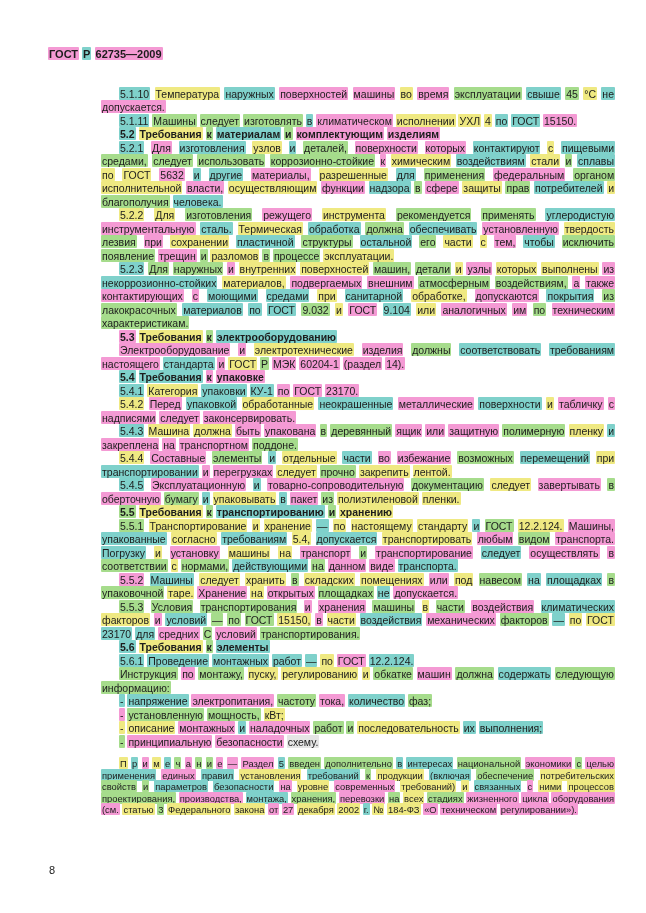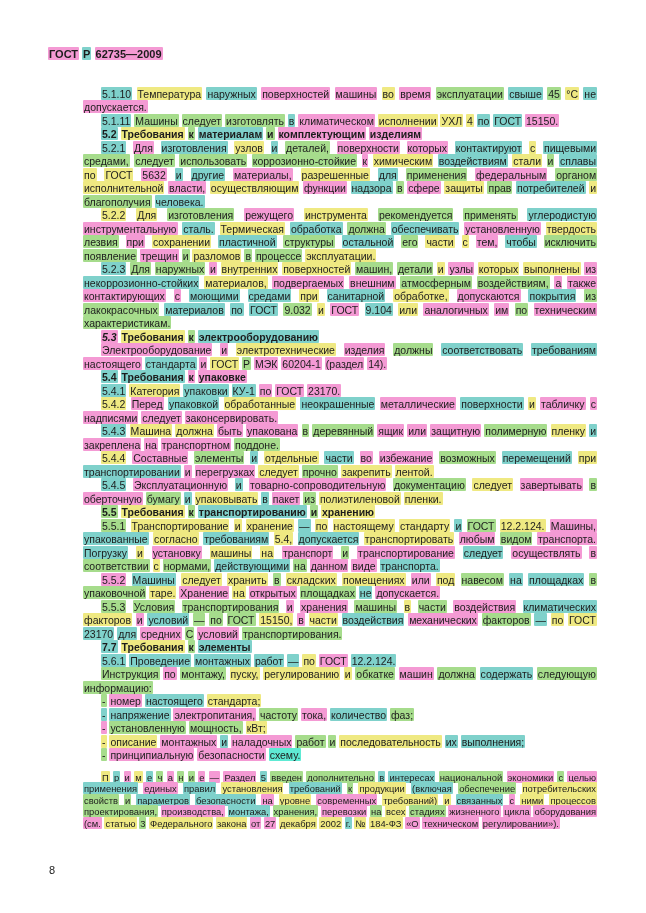--- a/index.html
+++ b/index.html
@@ -16,21 +16,21 @@
   .doc-header {
     position: absolute;
     left: 48px;
     top: 47px;
     font-size: 11px;
     font-weight: bold;
     white-space: nowrap;
   }
   .doc-body {
     position: absolute;
-    left: 83px;
+    left: 101px;
     top: 87px;
     width: 514px;
     font-size: 10.5px;
     line-height: 13.5px;
     text-align: justify;
   }
   .para { text-indent: 18px; }
   .para.heading { font-weight: bold; }
   .para.note {
     font-size: 9.4px;
@@ -54,37 +54,36 @@
 <div class="page">
   <div class="doc-header"><span class="w" style="background-color: rgb(244, 154, 212);">ГОСТ</span> <span class="w" style="background-color: rgb(127, 209, 203);">Р</span> <span class="w" style="background-color: rgb(244, 154, 212);">62735—2009</span> </div>
 
   <div class="doc-body">
       <div class="para body"><span class="w" style="background-color: rgb(127, 209, 203);">5.1.10</span> <span class="w" style="background-color: rgb(239, 233, 130);">Температура</span> <span class="w" style="background-color: rgb(127, 209, 203);">наружных</span> <span class="w" style="background-color: rgb(244, 154, 212);">поверхностей</span> <span class="w" style="background-color: rgb(244, 154, 212);">машины</span> <span class="w" style="background-color: rgb(239, 233, 130);">во</span> <span class="w" style="background-color: rgb(244, 154, 212);">время</span> <span class="w" style="background-color: rgb(166, 220, 140);">эксплуатации</span> <span class="w" style="background-color: rgb(127, 209, 203);">свыше</span> <span class="w" style="background-color: rgb(166, 220, 140);">45</span> <span class="w" style="background-color: rgb(239, 233, 130);">°С</span> <span class="w" style="background-color: rgb(127, 209, 203);">не</span> <span class="w" style="background-color: rgb(244, 154, 212);">допускается.</span> </div>
       <div class="para body"><span class="w" style="background-color: rgb(127, 209, 203);">5.1.11</span> <span class="w" style="background-color: rgb(166, 220, 140);">Машины</span> <span class="w" style="background-color: rgb(166, 220, 140);">следует</span> <span class="w" style="background-color: rgb(166, 220, 140);">изготовлять</span> <span class="w" style="background-color: rgb(127, 209, 203);">в</span> <span class="w" style="background-color: rgb(244, 154, 212);">климатическом</span> <span class="w" style="background-color: rgb(239, 233, 130);">исполнении</span> <span class="w" style="background-color: rgb(239, 233, 130);">УХЛ</span> <span class="w" style="background-color: rgb(239, 233, 130);">4</span> <span class="w" style="background-color: rgb(127, 209, 203);">по</span> <span class="w" style="background-color: rgb(127, 209, 203);">ГОСТ</span> <span class="w" style="background-color: rgb(244, 154, 212);">15150.</span> </div>
       <div class="para heading"><span class="w" style="background-color: rgb(127, 209, 203);">5.2</span> <span class="w" style="background-color: rgb(239, 233, 130);">Требования</span> <span class="w" style="background-color: rgb(166, 220, 140);">к</span> <span class="w" style="background-color: rgb(127, 209, 203);">материалам</span> <span class="w" style="background-color: rgb(166, 220, 140);">и</span> <span class="w" style="background-color: rgb(244, 154, 212);">комплектующим</span> <span class="w" style="background-color: rgb(244, 154, 212);">изделиям</span> </div>
       <div class="para body"><span class="w" style="background-color: rgb(127, 209, 203);">5.2.1</span> <span class="w" style="background-color: rgb(244, 154, 212);">Для</span> <span class="w" style="background-color: rgb(127, 209, 203);">изготовления</span> <span class="w" style="background-color: rgb(239, 233, 130);">узлов</span> <span class="w" style="background-color: rgb(127, 209, 203);">и</span> <span class="w" style="background-color: rgb(166, 220, 140);">деталей,</span> <span class="w" style="background-color: rgb(244, 154, 212);">поверхности</span> <span class="w" style="background-color: rgb(244, 154, 212);">которых</span> <span class="w" style="background-color: rgb(127, 209, 203);">контактируют</span> <span class="w" style="background-color: rgb(239, 233, 130);">с</span> <span class="w" style="background-color: rgb(127, 209, 203);">пищевыми</span> <span class="w" style="background-color: rgb(166, 220, 140);">средами,</span> <span class="w" style="background-color: rgb(166, 220, 140);">следует</span> <span class="w" style="background-color: rgb(166, 220, 140);">использовать</span> <span class="w" style="background-color: rgb(166, 220, 140);">коррозионно-стойкие</span> <span class="w" style="background-color: rgb(244, 154, 212);">к</span> <span class="w" style="background-color: rgb(239, 233, 130);">химическим</span> <span class="w" style="background-color: rgb(127, 209, 203);">воздействиям</span> <span class="w" style="background-color: rgb(239, 233, 130);">стали</span> <span class="w" style="background-color: rgb(166, 220, 140);">и</span> <span class="w" style="background-color: rgb(127, 209, 203);">сплавы</span> <span class="w" style="background-color: rgb(239, 233, 130);">по</span> <span class="w" style="background-color: rgb(239, 233, 130);">ГОСТ</span> <span class="w" style="background-color: rgb(244, 154, 212);">5632</span> <span class="w" style="background-color: rgb(127, 209, 203);">и</span> <span class="w" style="background-color: rgb(127, 209, 203);">другие</span> <span class="w" style="background-color: rgb(244, 154, 212);">материалы,</span> <span class="w" style="background-color: rgb(239, 233, 130);">разрешенные</span> <span class="w" style="background-color: rgb(127, 209, 203);">для</span> <span class="w" style="background-color: rgb(166, 220, 140);">применения</span> <span class="w" style="background-color: rgb(244, 154, 212);">федеральным</span> <span class="w" style="background-color: rgb(166, 220, 140);">органом</span> <span class="w" style="background-color: rgb(239, 233, 130);">исполнительной</span> <span class="w" style="background-color: rgb(244, 154, 212);">власти,</span> <span class="w" style="background-color: rgb(239, 233, 130);">осуществляющим</span> <span class="w" style="background-color: rgb(244, 154, 212);">функции</span> <span class="w" style="background-color: rgb(127, 209, 203);">надзора</span> <span class="w" style="background-color: rgb(166, 220, 140);">в</span> <span class="w" style="background-color: rgb(244, 154, 212);">сфере</span> <span class="w" style="background-color: rgb(239, 233, 130);">защиты</span> <span class="w" style="background-color: rgb(166, 220, 140);">прав</span> <span class="w" style="background-color: rgb(127, 209, 203);">потребителей</span> <span class="w" style="background-color: rgb(239, 233, 130);">и</span> <span class="w" style="background-color: rgb(166, 220, 140);">благополучия</span> <span class="w" style="background-color: rgb(127, 209, 203);">человека.</span> </div>
       <div class="para body"><span class="w" style="background-color: rgb(239, 233, 130);">5.2.2</span> <span class="w" style="background-color: rgb(239, 233, 130);">Для</span> <span class="w" style="background-color: rgb(166, 220, 140);">изготовления</span> <span class="w" style="background-color: rgb(244, 154, 212);">режущего</span> <span class="w" style="background-color: rgb(239, 233, 130);">инструмента</span> <span class="w" style="background-color: rgb(166, 220, 140);">рекомендуется</span> <span class="w" style="background-color: rgb(166, 220, 140);">применять</span> <span class="w" style="background-color: rgb(127, 209, 203);">углеродистую</span> <span class="w" style="background-color: rgb(244, 154, 212);">инструментальную</span> <span class="w" style="background-color: rgb(127, 209, 203);">сталь.</span> <span class="w" style="background-color: rgb(239, 233, 130);">Термическая</span> <span class="w" style="background-color: rgb(127, 209, 203);">обработка</span> <span class="w" style="background-color: rgb(166, 220, 140);">должна</span> <span class="w" style="background-color: rgb(127, 209, 203);">обеспечивать</span> <span class="w" style="background-color: rgb(244, 154, 212);">установленную</span> <span class="w" style="background-color: rgb(239, 233, 130);">твердость</span> <span class="w" style="background-color: rgb(166, 220, 140);">лезвия</span> <span class="w" style="background-color: rgb(244, 154, 212);">при</span> <span class="w" style="background-color: rgb(239, 233, 130);">сохранении</span> <span class="w" style="background-color: rgb(127, 209, 203);">пластичной</span> <span class="w" style="background-color: rgb(166, 220, 140);">структуры</span> <span class="w" style="background-color: rgb(127, 209, 203);">остальной</span> <span class="w" style="background-color: rgb(166, 220, 140);">его</span> <span class="w" style="background-color: rgb(239, 233, 130);">части</span> <span class="w" style="background-color: rgb(239, 233, 130);">с</span> <span class="w" style="background-color: rgb(244, 154, 212);">тем,</span> <span class="w" style="background-color: rgb(127, 209, 203);">чтобы</span> <span class="w" style="background-color: rgb(166, 220, 140);">исключить</span> <span class="w" style="background-color: rgb(166, 220, 140);">появление</span> <span class="w" style="background-color: rgb(244, 154, 212);">трещин</span> <span class="w" style="background-color: rgb(166, 220, 140);">и</span> <span class="w" style="background-color: rgb(239, 233, 130);">разломов</span> <span class="w" style="background-color: rgb(166, 220, 140);">в</span> <span class="w" style="background-color: rgb(166, 220, 140);">процессе</span> <span class="w" style="background-color: rgb(239, 233, 130);">эксплуатации.</span> </div>
       <div class="para body"><span class="w" style="background-color: rgb(127, 209, 203);">5.2.3</span> <span class="w" style="background-color: rgb(166, 220, 140);">Для</span> <span class="w" style="background-color: rgb(166, 220, 140);">наружных</span> <span class="w" style="background-color: rgb(244, 154, 212);">и</span> <span class="w" style="background-color: rgb(239, 233, 130);">внутренних</span> <span class="w" style="background-color: rgb(239, 233, 130);">поверхностей</span> <span class="w" style="background-color: rgb(166, 220, 140);">машин,</span> <span class="w" style="background-color: rgb(166, 220, 140);">детали</span> <span class="w" style="background-color: rgb(239, 233, 130);">и</span> <span class="w" style="background-color: rgb(244, 154, 212);">узлы</span> <span class="w" style="background-color: rgb(239, 233, 130);">которых</span> <span class="w" style="background-color: rgb(239, 233, 130);">выполнены</span> <span class="w" style="background-color: rgb(244, 154, 212);">из</span> <span class="w" style="background-color: rgb(127, 209, 203);">некоррозионно-стойких</span> <span class="w" style="background-color: rgb(239, 233, 130);">материалов,</span> <span class="w" style="background-color: rgb(244, 154, 212);">подвергаемых</span> <span class="w" style="background-color: rgb(244, 154, 212);">внешним</span> <span class="w" style="background-color: rgb(166, 220, 140);">атмосферным</span> <span class="w" style="background-color: rgb(166, 220, 140);">воздействиям,</span> <span class="w" style="background-color: rgb(244, 154, 212);">а</span> <span class="w" style="background-color: rgb(244, 154, 212);">также</span> <span class="w" style="background-color: rgb(244, 154, 212);">контактирующих</span> <span class="w" style="background-color: rgb(244, 154, 212);">с</span> <span class="w" style="background-color: rgb(127, 209, 203);">моющими</span> <span class="w" style="background-color: rgb(127, 209, 203);">средами</span> <span class="w" style="background-color: rgb(239, 233, 130);">при</span> <span class="w" style="background-color: rgb(127, 209, 203);">санитарной</span> <span class="w" style="background-color: rgb(239, 233, 130);">обработке,</span> <span class="w" style="background-color: rgb(244, 154, 212);">допускаются</span> <span class="w" style="background-color: rgb(127, 209, 203);">покрытия</span> <span class="w" style="background-color: rgb(166, 220, 140);">из</span> <span class="w" style="background-color: rgb(166, 220, 140);">лакокрасочных</span> <span class="w" style="background-color: rgb(127, 209, 203);">материалов</span> <span class="w" style="background-color: rgb(127, 209, 203);">по</span> <span class="w" style="background-color: rgb(127, 209, 203);">ГОСТ</span> <span class="w" style="background-color: rgb(166, 220, 140);">9.032</span> <span class="w" style="background-color: rgb(239, 233, 130);">и</span> <span class="w" style="background-color: rgb(244, 154, 212);">ГОСТ</span> <span class="w" style="background-color: rgb(127, 209, 203);">9.104</span> <span class="w" style="background-color: rgb(239, 233, 130);">или</span> <span class="w" style="background-color: rgb(244, 154, 212);">аналогичных</span> <span class="w" style="background-color: rgb(244, 154, 212);">им</span> <span class="w" style="background-color: rgb(166, 220, 140);">по</span> <span class="w" style="background-color: rgb(244, 154, 212);">техническим</span> <span class="w" style="background-color: rgb(166, 220, 140);">характеристикам.</span> </div>
-      <div class="para heading"><span class="w" style="background-color: rgb(244, 154, 212); font-style: italic;">5.3</span> <span class="w" style="background-color: rgb(239, 233, 130);">Требования</span> <span class="w" style="background-color: rgb(166, 220, 140);">к</span> <span class="w" style="background-color: rgb(127, 209, 203);">электрооборудованию</span> </div>
+      <div class="para heading"><span class="w" style="background-color: rgb(244, 154, 212);">5.3</span> <span class="w" style="background-color: rgb(239, 233, 130);">Требования</span> <span class="w" style="background-color: rgb(166, 220, 140);">к</span> <span class="w" style="background-color: rgb(127, 209, 203);">электрооборудованию</span> </div>
       <div class="para body"><span class="w" style="background-color: rgb(244, 154, 212);">Электрооборудование</span> <span class="w" style="background-color: rgb(244, 154, 212);">и</span> <span class="w" style="background-color: rgb(239, 233, 130);">электротехнические</span> <span class="w" style="background-color: rgb(244, 154, 212);">изделия</span> <span class="w" style="background-color: rgb(166, 220, 140);">должны</span> <span class="w" style="background-color: rgb(127, 209, 203);">соответствовать</span> <span class="w" style="background-color: rgb(127, 209, 203);">требованиям</span> <span class="w" style="background-color: rgb(244, 154, 212);">настоящего</span> <span class="w" style="background-color: rgb(127, 209, 203);">стандарта</span> <span class="w" style="background-color: rgb(244, 154, 212);">и</span> <span class="w" style="background-color: rgb(239, 233, 130);">ГОСТ</span> <span class="w" style="background-color: rgb(166, 220, 140);">Р</span> <span class="w" style="background-color: rgb(244, 154, 212);">МЭК</span> <span class="w" style="background-color: rgb(244, 154, 212);">60204-1</span> <span class="w" style="background-color: rgb(244, 154, 212);">(раздел</span> <span class="w" style="background-color: rgb(244, 154, 212);">14).</span> </div>
       <div class="para heading"><span class="w" style="background-color: rgb(127, 209, 203);">5.4</span> <span class="w" style="background-color: rgb(127, 209, 203);">Требования</span> <span class="w" style="background-color: rgb(244, 154, 212);">к</span> <span class="w" style="background-color: rgb(244, 154, 212);">упаковке</span> </div>
       <div class="para body"><span class="w" style="background-color: rgb(127, 209, 203);">5.4.1</span> <span class="w" style="background-color: rgb(239, 233, 130);">Категория</span> <span class="w" style="background-color: rgb(127, 209, 203);">упаковки</span> <span class="w" style="background-color: rgb(127, 209, 203);">КУ-1</span> <span class="w" style="background-color: rgb(244, 154, 212);">по</span> <span class="w" style="background-color: rgb(244, 154, 212);">ГОСТ</span> <span class="w" style="background-color: rgb(244, 154, 212);">23170.</span> </div>
       <div class="para body"><span class="w" style="background-color: rgb(239, 233, 130);">5.4.2</span> <span class="w" style="background-color: rgb(244, 154, 212);">Перед</span> <span class="w" style="background-color: rgb(127, 209, 203);">упаковкой</span> <span class="w" style="background-color: rgb(239, 233, 130);">обработанные</span> <span class="w" style="background-color: rgb(127, 209, 203);">неокрашенные</span> <span class="w" style="background-color: rgb(244, 154, 212);">металлические</span> <span class="w" style="background-color: rgb(127, 209, 203);">поверхности</span> <span class="w" style="background-color: rgb(239, 233, 130);">и</span> <span class="w" style="background-color: rgb(244, 154, 212);">табличку</span> <span class="w" style="background-color: rgb(244, 154, 212);">с</span> <span class="w" style="background-color: rgb(244, 154, 212);">надписями</span> <span class="w" style="background-color: rgb(244, 154, 212);">следует</span> <span class="w" style="background-color: rgb(244, 154, 212);">законсервировать.</span> </div>
       <div class="para body"><span class="w" style="background-color: rgb(127, 209, 203);">5.4.3</span> <span class="w" style="background-color: rgb(239, 233, 130);">Машина</span> <span class="w" style="background-color: rgb(239, 233, 130);">должна</span> <span class="w" style="background-color: rgb(244, 154, 212);">быть</span> <span class="w" style="background-color: rgb(244, 154, 212);">упакована</span> <span class="w" style="background-color: rgb(166, 220, 140);">в</span> <span class="w" style="background-color: rgb(166, 220, 140);">деревянный</span> <span class="w" style="background-color: rgb(244, 154, 212);">ящик</span> <span class="w" style="background-color: rgb(244, 154, 212);">или</span> <span class="w" style="background-color: rgb(244, 154, 212);">защитную</span> <span class="w" style="background-color: rgb(166, 220, 140);">полимерную</span> <span class="w" style="background-color: rgb(239, 233, 130);">пленку</span> <span class="w" style="background-color: rgb(127, 209, 203);">и</span> <span class="w" style="background-color: rgb(244, 154, 212);">закреплена</span> <span class="w" style="background-color: rgb(244, 154, 212);">на</span> <span class="w" style="background-color: rgb(244, 154, 212);">транспортном</span> <span class="w" style="background-color: rgb(166, 220, 140);">поддоне.</span> </div>
       <div class="para body"><span class="w" style="background-color: rgb(239, 233, 130);">5.4.4</span> <span class="w" style="background-color: rgb(244, 154, 212);">Составные</span> <span class="w" style="background-color: rgb(166, 220, 140);">элементы</span> <span class="w" style="background-color: rgb(127, 209, 203);">и</span> <span class="w" style="background-color: rgb(239, 233, 130);">отдельные</span> <span class="w" style="background-color: rgb(127, 209, 203);">части</span> <span class="w" style="background-color: rgb(244, 154, 212);">во</span> <span class="w" style="background-color: rgb(244, 154, 212);">избежание</span> <span class="w" style="background-color: rgb(166, 220, 140);">возможных</span> <span class="w" style="background-color: rgb(127, 209, 203);">перемещений</span> <span class="w" style="background-color: rgb(239, 233, 130);">при</span> <span class="w" style="background-color: rgb(127, 209, 203);">транспортировании</span> <span class="w" style="background-color: rgb(244, 154, 212);">и</span> <span class="w" style="background-color: rgb(244, 154, 212);">перегрузках</span> <span class="w" style="background-color: rgb(239, 233, 130);">следует</span> <span class="w" style="background-color: rgb(166, 220, 140);">прочно</span> <span class="w" style="background-color: rgb(239, 233, 130);">закрепить</span> <span class="w" style="background-color: rgb(239, 233, 130);">лентой.</span> </div>
       <div class="para body"><span class="w" style="background-color: rgb(127, 209, 203);">5.4.5</span> <span class="w" style="background-color: rgb(244, 154, 212);">Эксплуатационную</span> <span class="w" style="background-color: rgb(127, 209, 203);">и</span> <span class="w" style="background-color: rgb(244, 154, 212);">товарно-сопроводительную</span> <span class="w" style="background-color: rgb(166, 220, 140);">документацию</span> <span class="w" style="background-color: rgb(239, 233, 130);">следует</span> <span class="w" style="background-color: rgb(244, 154, 212);">завертывать</span> <span class="w" style="background-color: rgb(166, 220, 140);">в</span> <span class="w" style="background-color: rgb(244, 154, 212);">оберточную</span> <span class="w" style="background-color: rgb(166, 220, 140);">бумагу</span> <span class="w" style="background-color: rgb(127, 209, 203);">и</span> <span class="w" style="background-color: rgb(239, 233, 130);">упаковывать</span> <span class="w" style="background-color: rgb(127, 209, 203);">в</span> <span class="w" style="background-color: rgb(244, 154, 212);">пакет</span> <span class="w" style="background-color: rgb(166, 220, 140);">из</span> <span class="w" style="background-color: rgb(239, 233, 130);">полиэтиленовой</span> <span class="w" style="background-color: rgb(239, 233, 130);">пленки.</span> </div>
       <div class="para heading"><span class="w" style="background-color: rgb(166, 220, 140);">5.5</span> <span class="w" style="background-color: rgb(239, 233, 130);">Требования</span> <span class="w" style="background-color: rgb(166, 220, 140);">к</span> <span class="w" style="background-color: rgb(127, 209, 203);">транспортированию</span> <span class="w" style="background-color: rgb(166, 220, 140);">и</span> <span class="w" style="background-color: rgb(239, 233, 130);">хранению</span> </div>
       <div class="para body"><span class="w" style="background-color: rgb(166, 220, 140);">5.5.1</span> <span class="w" style="background-color: rgb(239, 233, 130);">Транспортирование</span> <span class="w" style="background-color: rgb(239, 233, 130);">и</span> <span class="w" style="background-color: rgb(239, 233, 130);">хранение</span> <span class="w" style="background-color: rgb(127, 209, 203);">—</span> <span class="w" style="background-color: rgb(239, 233, 130);">по</span> <span class="w" style="background-color: rgb(239, 233, 130);">настоящему</span> <span class="w" style="background-color: rgb(239, 233, 130);">стандарту</span> <span class="w" style="background-color: rgb(127, 209, 203);">и</span> <span class="w" style="background-color: rgb(166, 220, 140);">ГОСТ</span> <span class="w" style="background-color: rgb(239, 233, 130);">12.2.124.</span> <span class="w" style="background-color: rgb(244, 154, 212);">Машины,</span> <span class="w" style="background-color: rgb(127, 209, 203);">упакованные</span> <span class="w" style="background-color: rgb(239, 233, 130);">согласно</span> <span class="w" style="background-color: rgb(127, 209, 203);">требованиям</span> <span class="w" style="background-color: rgb(239, 233, 130);">5.4,</span> <span class="w" style="background-color: rgb(127, 209, 203);">допускается</span> <span class="w" style="background-color: rgb(239, 233, 130);">транспортировать</span> <span class="w" style="background-color: rgb(244, 154, 212);">любым</span> <span class="w" style="background-color: rgb(166, 220, 140);">видом</span> <span class="w" style="background-color: rgb(244, 154, 212);">транспорта.</span> <span class="w" style="background-color: rgb(127, 209, 203);">Погрузку</span> <span class="w" style="background-color: rgb(239, 233, 130);">и</span> <span class="w" style="background-color: rgb(244, 154, 212);">установку</span> <span class="w" style="background-color: rgb(239, 233, 130);">машины</span> <span class="w" style="background-color: rgb(239, 233, 130);">на</span> <span class="w" style="background-color: rgb(244, 154, 212);">транспорт</span> <span class="w" style="background-color: rgb(166, 220, 140);">и</span> <span class="w" style="background-color: rgb(244, 154, 212);">транспортирование</span> <span class="w" style="background-color: rgb(127, 209, 203);">следует</span> <span class="w" style="background-color: rgb(244, 154, 212);">осуществлять</span> <span class="w" style="background-color: rgb(244, 154, 212);">в</span> <span class="w" style="background-color: rgb(166, 220, 140);">соответствии</span> <span class="w" style="background-color: rgb(239, 233, 130);">с</span> <span class="w" style="background-color: rgb(166, 220, 140);">нормами,</span> <span class="w" style="background-color: rgb(127, 209, 203);">действующими</span> <span class="w" style="background-color: rgb(166, 220, 140);">на</span> <span class="w" style="background-color: rgb(244, 154, 212);">данном</span> <span class="w" style="background-color: rgb(244, 154, 212);">виде</span> <span class="w" style="background-color: rgb(127, 209, 203);">транспорта.</span> </div>
       <div class="para body"><span class="w" style="background-color: rgb(244, 154, 212);">5.5.2</span> <span class="w" style="background-color: rgb(127, 209, 203);">Машины</span> <span class="w" style="background-color: rgb(239, 233, 130);">следует</span> <span class="w" style="background-color: rgb(239, 233, 130);">хранить</span> <span class="w" style="background-color: rgb(166, 220, 140);">в</span> <span class="w" style="background-color: rgb(239, 233, 130);">складских</span> <span class="w" style="background-color: rgb(239, 233, 130);">помещениях</span> <span class="w" style="background-color: rgb(244, 154, 212);">или</span> <span class="w" style="background-color: rgb(239, 233, 130);">под</span> <span class="w" style="background-color: rgb(166, 220, 140);">навесом</span> <span class="w" style="background-color: rgb(127, 209, 203);">на</span> <span class="w" style="background-color: rgb(127, 209, 203);">площадках</span> <span class="w" style="background-color: rgb(166, 220, 140);">в</span> <span class="w" style="background-color: rgb(166, 220, 140);">упаковочной</span> <span class="w" style="background-color: rgb(239, 233, 130);">таре.</span> <span class="w" style="background-color: rgb(244, 154, 212);">Хранение</span> <span class="w" style="background-color: rgb(239, 233, 130);">на</span> <span class="w" style="background-color: rgb(244, 154, 212);">открытых</span> <span class="w" style="background-color: rgb(166, 220, 140);">площадках</span> <span class="w" style="background-color: rgb(127, 209, 203);">не</span> <span class="w" style="background-color: rgb(244, 154, 212);">допускается.</span> </div>
       <div class="para body"><span class="w" style="background-color: rgb(166, 220, 140);">5.5.3</span> <span class="w" style="background-color: rgb(166, 220, 140);">Условия</span> <span class="w" style="background-color: rgb(166, 220, 140);">транспортирования</span> <span class="w" style="background-color: rgb(244, 154, 212);">и</span> <span class="w" style="background-color: rgb(244, 154, 212);">хранения</span> <span class="w" style="background-color: rgb(166, 220, 140);">машины</span> <span class="w" style="background-color: rgb(239, 233, 130);">в</span> <span class="w" style="background-color: rgb(166, 220, 140);">части</span> <span class="w" style="background-color: rgb(244, 154, 212);">воздействия</span> <span class="w" style="background-color: rgb(127, 209, 203);">климатических</span> <span class="w" style="background-color: rgb(239, 233, 130);">факторов</span> <span class="w" style="background-color: rgb(244, 154, 212);">и</span> <span class="w" style="background-color: rgb(127, 209, 203);">условий</span> <span class="w" style="background-color: rgb(166, 220, 140);">—</span> <span class="w" style="background-color: rgb(166, 220, 140);">по</span> <span class="w" style="background-color: rgb(166, 220, 140);">ГОСТ</span> <span class="w" style="background-color: rgb(239, 233, 130);">15150,</span> <span class="w" style="background-color: rgb(244, 154, 212);">в</span> <span class="w" style="background-color: rgb(239, 233, 130);">части</span> <span class="w" style="background-color: rgb(127, 209, 203);">воздействия</span> <span class="w" style="background-color: rgb(244, 154, 212);">механических</span> <span class="w" style="background-color: rgb(166, 220, 140);">факторов</span> <span class="w" style="background-color: rgb(127, 209, 203);">—</span> <span class="w" style="background-color: rgb(239, 233, 130);">по</span> <span class="w" style="background-color: rgb(239, 233, 130);">ГОСТ</span> <span class="w" style="background-color: rgb(127, 209, 203);">23170</span> <span class="w" style="background-color: rgb(127, 209, 203);">для</span> <span class="w" style="background-color: rgb(244, 154, 212);">средних</span> <span class="w" style="background-color: rgb(166, 220, 140);">С</span> <span class="w" style="background-color: rgb(244, 154, 212);">условий</span> <span class="w" style="background-color: rgb(166, 220, 140);">транспортирования.</span> </div>
-      <div class="para heading"><span class="w" style="background-color: rgb(127, 209, 203);">7.7</span> <span class="w" style="background-color: rgb(239, 233, 130);">Требования</span> <span class="w" style="background-color: rgb(166, 220, 140);">к</span> <span class="w" style="background-color: rgb(127, 209, 203);">элементы</span> </div>
+      <div class="para heading"><span class="w" style="background-color: rgb(127, 209, 203);">5.6</span> <span class="w" style="background-color: rgb(239, 233, 130);">Требования</span> <span class="w" style="background-color: rgb(166, 220, 140);">к</span> <span class="w" style="background-color: rgb(127, 209, 203);">элементы</span> </div>
       <div class="para body"><span class="w" style="background-color: rgb(127, 209, 203);">5.6.1</span> <span class="w" style="background-color: rgb(127, 209, 203);">Проведение</span> <span class="w" style="background-color: rgb(127, 209, 203);">монтажных</span> <span class="w" style="background-color: rgb(127, 209, 203);">работ</span> <span class="w" style="background-color: rgb(127, 209, 203);">—</span> <span class="w" style="background-color: rgb(239, 233, 130);">по</span> <span class="w" style="background-color: rgb(244, 154, 212);">ГОСТ</span> <span class="w" style="background-color: rgb(127, 209, 203);">12.2.124.</span> </div>
       <div class="para body"><span class="w" style="background-color: rgb(166, 220, 140);">Инструкция</span> <span class="w" style="background-color: rgb(244, 154, 212);">по</span> <span class="w" style="background-color: rgb(166, 220, 140);">монтажу,</span> <span class="w" style="background-color: rgb(239, 233, 130);">пуску,</span> <span class="w" style="background-color: rgb(239, 233, 130);">регулированию</span> <span class="w" style="background-color: rgb(239, 233, 130);">и</span> <span class="w" style="background-color: rgb(166, 220, 140);">обкатке</span> <span class="w" style="background-color: rgb(244, 154, 212);">машин</span> <span class="w" style="background-color: rgb(166, 220, 140);">должна</span> <span class="w" style="background-color: rgb(127, 209, 203);">содержать</span> <span class="w" style="background-color: rgb(166, 220, 140);">следующую</span> <span class="w" style="background-color: rgb(166, 220, 140);">информацию:</span> </div>
-      <div class="para list"><span class="w" style="background-color: rgb(166, 220, 140);">-</span> <span class="w" style="background-color: rgb(244, 154, 212);">номер</span> <span class="w" style="background-color: rgb(127, 209, 203);">настоящего</span> <span class="w" style="background-color: rgb(239, 233, 130);">стандарта;</span> </div>
       <div class="para list"><span class="w" style="background-color: rgb(127, 209, 203);">-</span> <span class="w" style="background-color: rgb(127, 209, 203);">напряжение</span> <span class="w" style="background-color: rgb(244, 154, 212);">электропитания,</span> <span class="w" style="background-color: rgb(166, 220, 140);">частоту</span> <span class="w" style="background-color: rgb(244, 154, 212);">тока,</span> <span class="w" style="background-color: rgb(127, 209, 203);">количество</span> <span class="w" style="background-color: rgb(166, 220, 140);">фаз;</span> </div>
       <div class="para list"><span class="w" style="background-color: rgb(244, 154, 212);">-</span> <span class="w" style="background-color: rgb(166, 220, 140);">установленную</span> <span class="w" style="background-color: rgb(166, 220, 140);">мощность,</span> <span class="w" style="background-color: rgb(239, 233, 130);">кВт;</span> </div>
       <div class="para list"><span class="w" style="background-color: rgb(239, 233, 130);">-</span> <span class="w" style="background-color: rgb(239, 233, 130);">описание</span> <span class="w" style="background-color: rgb(244, 154, 212);">монтажных</span> <span class="w" style="background-color: rgb(127, 209, 203);">и</span> <span class="w" style="background-color: rgb(244, 154, 212);">наладочных</span> <span class="w" style="background-color: rgb(166, 220, 140);">работ</span> <span class="w" style="background-color: rgb(166, 220, 140);">и</span> <span class="w" style="background-color: rgb(239, 233, 130);">последовательность</span> <span class="w" style="background-color: rgb(127, 209, 203);">их</span> <span class="w" style="background-color: rgb(127, 209, 203);">выполнения;</span> </div>
-      <div class="para list"><span class="w" style="background-color: rgb(166, 220, 140);">-</span> <span class="w" style="background-color: rgb(244, 154, 212);">принципиальную</span> <span class="w" style="background-color: rgb(244, 154, 212);">безопасности</span> <span class="w" style="background-color: #5eead4;">схему.</span> </div>
+      <div class="para list"><span class="w" style="background-color: rgb(166, 220, 140);">-</span> <span class="w" style="background-color: rgb(244, 154, 212);">принципиальную</span> <span class="w" style="background-color: rgb(244, 154, 212);">безопасности</span> <span class="w" style="background-color: #e5e5e5;">схему.</span> </div>
       <div class="para note"><span class="w" style="background-color: rgb(239, 233, 130);">П</span> <span class="w" style="background-color: rgb(127, 209, 203);">р</span> <span class="w" style="background-color: rgb(244, 154, 212);">и</span> <span class="w" style="background-color: rgb(239, 233, 130);">м</span> <span class="w" style="background-color: rgb(127, 209, 203);">е</span> <span class="w" style="background-color: rgb(166, 220, 140);">ч</span> <span class="w" style="background-color: rgb(244, 154, 212);">а</span> <span class="w" style="background-color: rgb(166, 220, 140);">н</span> <span class="w" style="background-color: rgb(166, 220, 140);">и</span> <span class="w" style="background-color: rgb(244, 154, 212);">е</span> <span class="w" style="background-color: rgb(244, 154, 212);">—</span> <span class="w" style="background-color: rgb(244, 154, 212);">Раздел</span> <span class="w" style="background-color: rgb(127, 209, 203);">5</span> <span class="w" style="background-color: rgb(166, 220, 140);">введен</span> <span class="w" style="background-color: rgb(166, 220, 140);">дополнительно</span> <span class="w" style="background-color: rgb(127, 209, 203);">в</span> <span class="w" style="background-color: rgb(127, 209, 203);">интересах</span> <span class="w" style="background-color: rgb(166, 220, 140);">национальной</span> <span class="w" style="background-color: rgb(244, 154, 212);">экономики</span> <span class="w" style="background-color: rgb(166, 220, 140);">с</span> <span class="w" style="background-color: rgb(244, 154, 212);">целью</span> <span class="w" style="background-color: rgb(127, 209, 203);">применения</span> <span class="w" style="background-color: rgb(244, 154, 212);">единых</span> <span class="w" style="background-color: rgb(127, 209, 203);">правил</span> <span class="w" style="background-color: rgb(239, 233, 130);">установления</span> <span class="w" style="background-color: rgb(127, 209, 203);">требований</span> <span class="w" style="background-color: rgb(166, 220, 140);">к</span> <span class="w" style="background-color: rgb(239, 233, 130);">продукции</span> <span class="w" style="background-color: rgb(127, 209, 203);">(включая</span> <span class="w" style="background-color: rgb(166, 220, 140);">обеспечение</span> <span class="w" style="background-color: rgb(239, 233, 130);">потребительских</span> <span class="w" style="background-color: rgb(166, 220, 140);">свойств</span> <span class="w" style="background-color: rgb(166, 220, 140);">и</span> <span class="w" style="background-color: rgb(127, 209, 203);">параметров</span> <span class="w" style="background-color: rgb(127, 209, 203);">безопасности</span> <span class="w" style="background-color: rgb(244, 154, 212);">на</span> <span class="w" style="background-color: rgb(239, 233, 130);">уровне</span> <span class="w" style="background-color: rgb(244, 154, 212);">современных</span> <span class="w" style="background-color: rgb(239, 233, 130);">требований)</span> <span class="w" style="background-color: rgb(239, 233, 130);">и</span> <span class="w" style="background-color: rgb(127, 209, 203);">связанных</span> <span class="w" style="background-color: rgb(244, 154, 212);">с</span> <span class="w" style="background-color: rgb(239, 233, 130);">ними</span> <span class="w" style="background-color: rgb(239, 233, 130);">процессов</span> <span class="w" style="background-color: rgb(166, 220, 140);">проектирования,</span> <span class="w" style="background-color: rgb(244, 154, 212);">производства,</span> <span class="w" style="background-color: rgb(127, 209, 203);">монтажа,</span> <span class="w" style="background-color: rgb(166, 220, 140);">хранения,</span> <span class="w" style="background-color: rgb(244, 154, 212);">перевозки</span> <span class="w" style="background-color: rgb(166, 220, 140);">на</span> <span class="w" style="background-color: rgb(239, 233, 130);">всех</span> <span class="w" style="background-color: rgb(166, 220, 140);">стадиях</span> <span class="w" style="background-color: rgb(244, 154, 212);">жизненного</span> <span class="w" style="background-color: rgb(244, 154, 212);">цикла</span> <span class="w" style="background-color: rgb(244, 154, 212);">оборудования</span> <span class="w" style="background-color: rgb(244, 154, 212);">(см.</span> <span class="w" style="background-color: rgb(239, 233, 130);">статью</span> <span class="w" style="background-color: rgb(166, 220, 140);">3</span> <span class="w" style="background-color: rgb(239, 233, 130);">Федерального</span> <span class="w" style="background-color: rgb(239, 233, 130);">закона</span> <span class="w" style="background-color: rgb(244, 154, 212);">от</span> <span class="w" style="background-color: rgb(244, 154, 212);">27</span> <span class="w" style="background-color: rgb(239, 233, 130);">декабря</span> <span class="w" style="background-color: rgb(239, 233, 130);">2002</span> <span class="w" style="background-color: rgb(127, 209, 203);">г.</span> <span class="w" style="background-color: rgb(239, 233, 130);">№</span> <span class="w" style="background-color: rgb(239, 233, 130);">184-ФЗ</span> <span class="w" style="background-color: rgb(244, 154, 212);">«О</span> <span class="w" style="background-color: rgb(244, 154, 212);">техническом</span> <span class="w" style="background-color: rgb(244, 154, 212);">регулировании»).</span> </div>
     </div>
 
   <div class="page-number">8</div>
 </div>
 
 </body></html>

